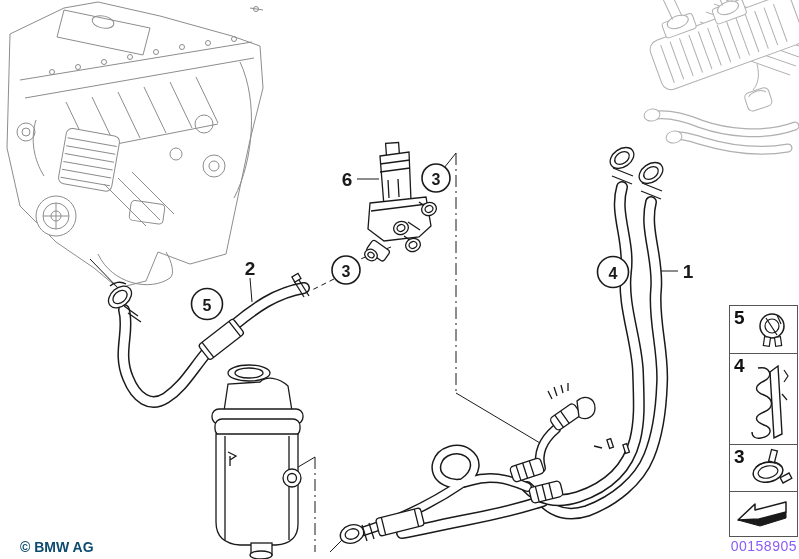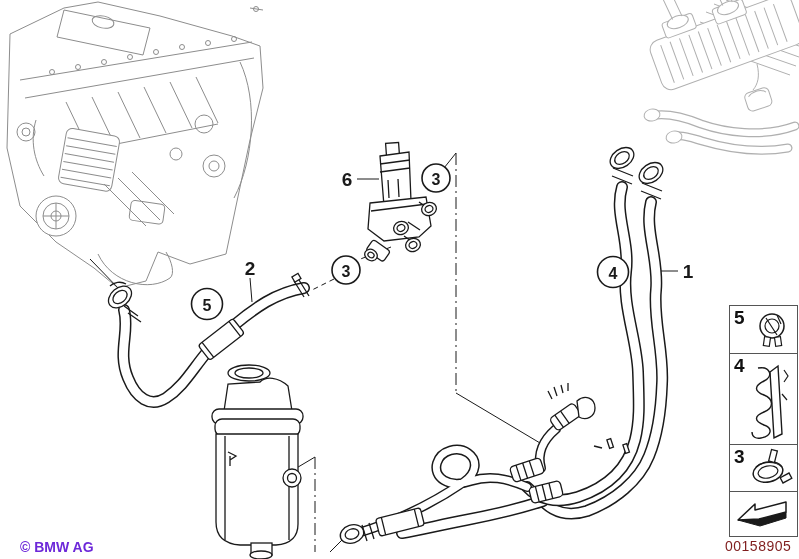--- a/index.html
+++ b/index.html
@@ -26,23 +26,23 @@
   .dashdot{stroke:#1a1a1a;stroke-width:1;fill:none;stroke-dasharray:12 4 2 4;}
   .callout-circle{fill:#ffffff;stroke:#1a1a1a;stroke-width:1.6;}
   .callout-text{font:bold 16px "Liberation Sans", sans-serif;fill:#1a1a1a;text-anchor:middle;}
   .plain-num{font:bold 19px "Liberation Sans", sans-serif;fill:#1a1a1a;text-anchor:middle;}
 
   .legend{position:absolute;left:729px;top:305px;width:67px;border:1px solid #555;background:#fff;}
   .legend-box{position:relative;border-bottom:1px solid #555;box-sizing:border-box;}
   .legend-box:last-child{border-bottom:none;}
   .legend-num{position:absolute;left:4px;top:1px;font:bold 19px "Liberation Sans", sans-serif;color:#111;}
   .legend-icon{position:absolute;}
-  .footer-copy{position:absolute;left:20px;top:539px;font:bold 14px "Liberation Sans", sans-serif;color:#6d28d9;}
-  .part-number{position:absolute;left:725px;top:538px;width:72px;text-align:left;
-    font:14px "Liberation Sans", sans-serif;color:#7f1d1d;letter-spacing:0.5px;}
+  .footer-copy{position:absolute;left:20px;top:539px;font:bold 14px "Liberation Sans", sans-serif;color:#0c4a6e;}
+  .part-number{position:absolute;left:725px;top:538px;width:72px;text-align:right;
+    font:14px "Liberation Sans", sans-serif;color:#8b5cf6;letter-spacing:0.5px;}
 </style>
 </head>
 <body>
 
 <div class="page">
 
   <svg width="799" height="559" viewBox="0 0 799 559">
 
     <g>
       <path class="gryf" d="M10,34 L64,8 L98,2 L160,16 L232,36 L260,46 L263,88 L250,140 L236,206 L226,254 L190,264 L158,252 L146,281 L118,288 L94,268 L56,242 L20,206 L7,148 Z"></path>

